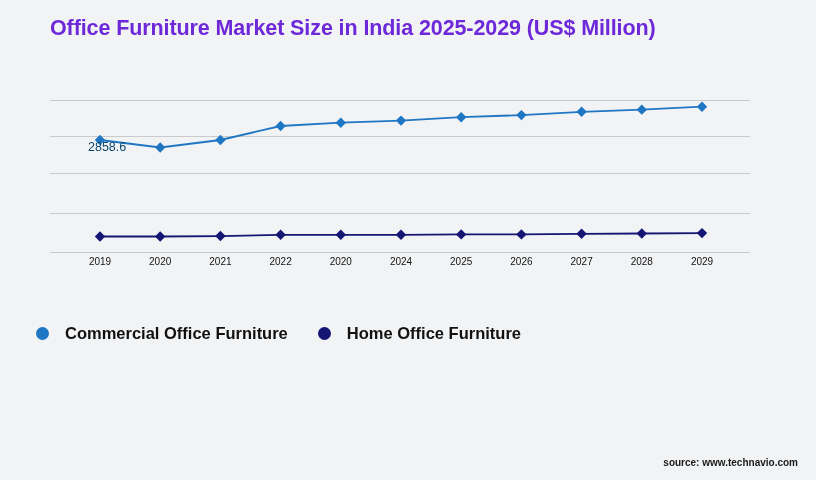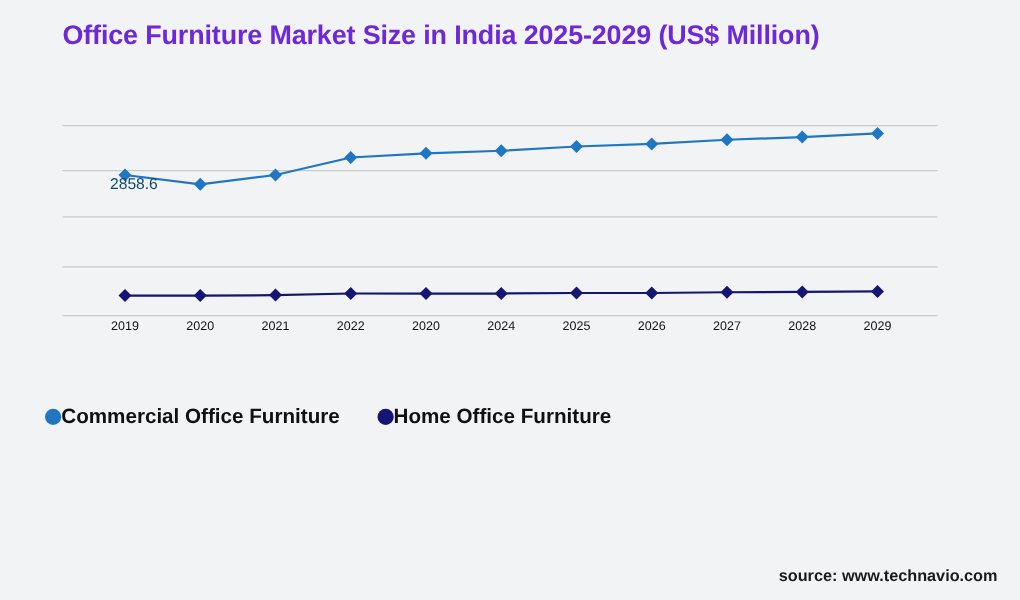--- a/index.html
+++ b/index.html
@@ -79,39 +79,39 @@
     position: absolute;
     left: 36px;
     top: 324px;
     display: flex;
     align-items: center;
     gap: 30px;
   }
   .legend-item {
     display: flex;
     align-items: center;
-    gap: 0;
+    gap: 16px;
   }
   .legend-swatch {
     width: 13px;
     height: 13px;
     border-radius: 50%;
     display: block;
   }
   .legend-text {
     font-size: 16.5px;
     font-weight: bold;
     color: #111111;
     white-space: nowrap;
   }
   .source {
     position: absolute;
     right: 18px;
     bottom: 12px;
-    font-size: 13px;
+    font-size: 10px;
     font-weight: bold;
     color: #1a1a1a;
     white-space: nowrap;
   }
 </style>
 </head>
 <body>
 
 <div id="chart-root">
 

